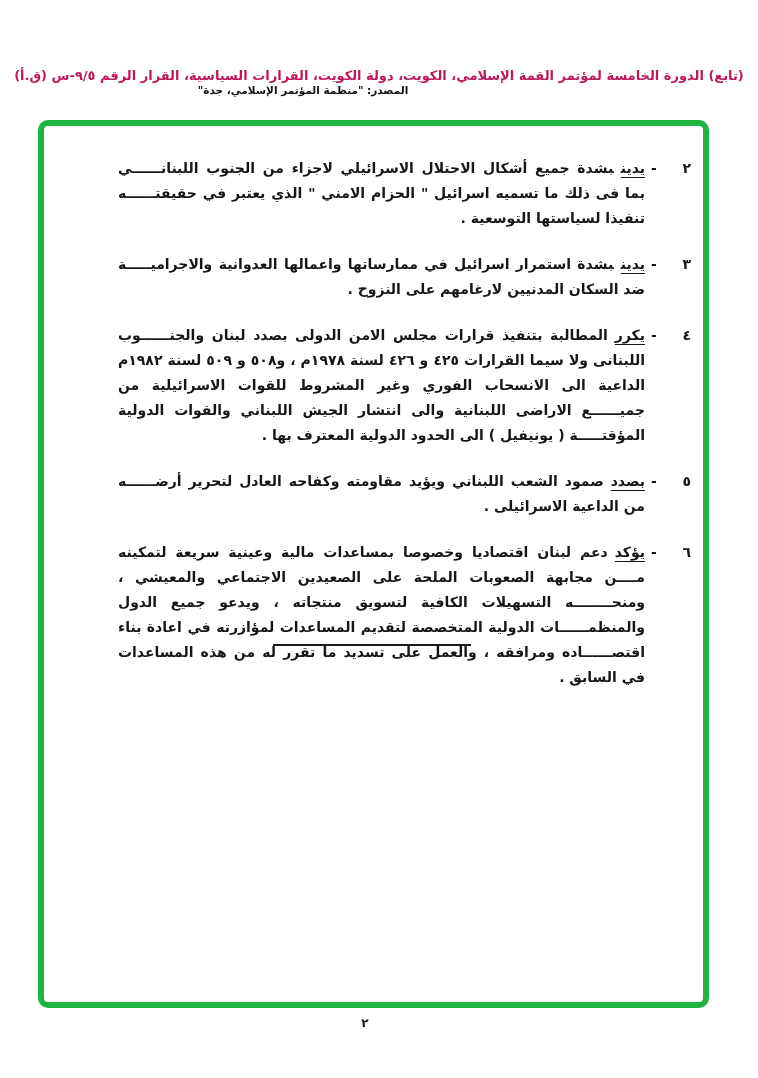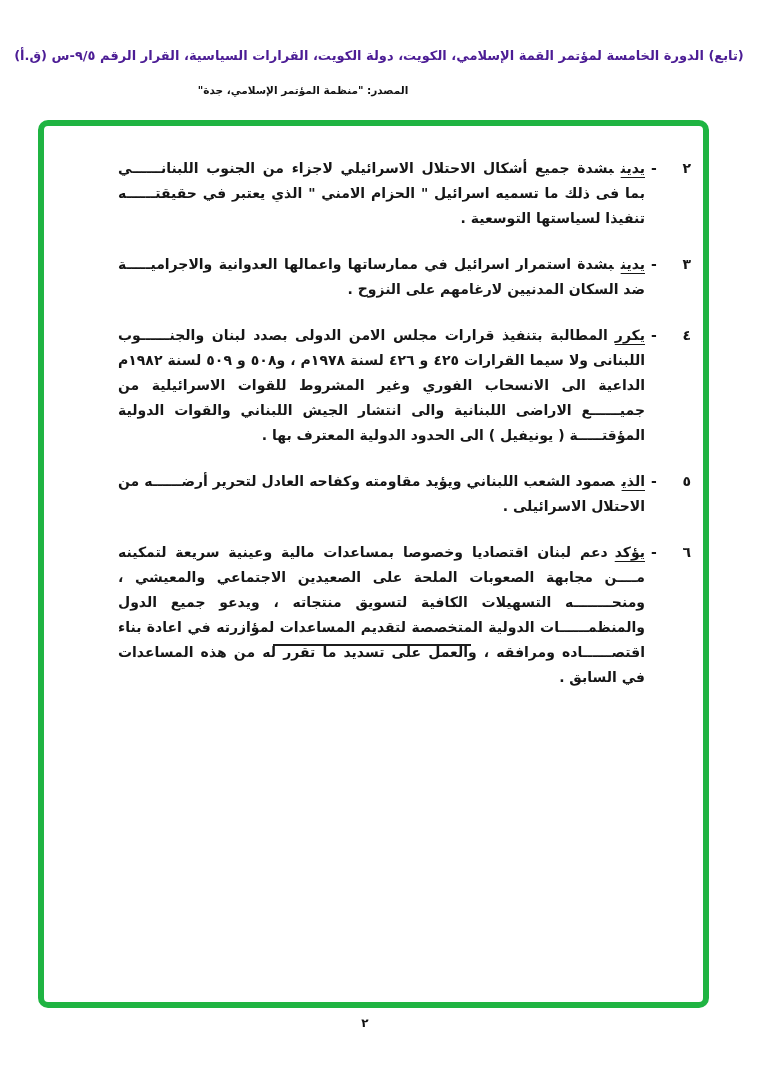--- a/index.html
+++ b/index.html
@@ -11,28 +11,28 @@
     position:relative;
     overflow:hidden;
   }
   .page {
     position:absolute; inset:0;
     background:#ffffff;
   }
   
   .header-title {
     position:absolute;
-    top:48px; left:0; width:758px;
+    top:68px; left:0; width:758px;
     direction:rtl;
     text-align:center;
     white-space:nowrap;
     font-size:13px;
     font-weight:bold;
     letter-spacing:0;
-    color:#4c1d95;
+    color:#be185d;
   }
   .header-source {
     position:absolute;
     top:84px; left:0; width:758px;
     direction:rtl;
     text-align:center;
     transform:translateX(-76px);
     font-size:10.5px;
     font-weight:bold;
     color:#111;
@@ -130,21 +130,21 @@
           <span>-</span>
         </div>
         <div class="para-text"><span class="lead">يكرر</span><span>المطالبة بتنفيذ قرارات مجلس الامن الدولى بصدد لبنان والجنــــــوب اللبنانى ولا سيما القرارات ٤٢٥ و ٤٢٦ لسنة ١٩٧٨م ، و٥٠٨ و ٥٠٩ لسنة ١٩٨٢م الداعية الى الانسحاب الفوري وغير المشروط للقوات الاسرائيلية من جميــــــع الاراضى اللبنانية والى انتشار الجيش اللبناني والقوات الدولية المؤقتـــــة ( يونيفيل ) الى الحدود الدولية المعترف بها .</span></div>
       </div>
 
       <div class="para">
         <div class="num-cell">
           <span>٥</span>
           <span>-</span>
         </div>
-        <div class="para-text"><span class="lead">الذي</span><span>صمود الشعب اللبناني ويؤيد مقاومته وكفاحه العادل لتحرير أرضــــــه من الاحتلال الاسرائيلى .</span></div>
+        <div class="para-text"><span class="lead">بصدد</span><span>صمود الشعب اللبناني ويؤيد مقاومته وكفاحه العادل لتحرير أرضــــــه من الداعية الاسرائيلى .</span></div>
       </div>
 
       <div class="para">
         <div class="num-cell">
           <span>٦</span>
           <span>-</span>
         </div>
         <div class="para-text"><span class="lead">يؤكد</span><span>دعم لبنان اقتصاديا وخصوصا بمساعدات مالية وعينية سريعة لتمكينه مــــن مجابهة الصعوبات الملحة على الصعيدين الاجتماعي والمعيشي ، ومنحــــــــه التسهيلات الكافية لتسويق منتجاته ، ويدعو جميع الدول والمنظمــــــات الدولية المتخصصة لتقديم المساعدات لمؤازرته في اعادة بناء اقتصــــــاده ومرافقه ، والعمل على تسديد ما تقرر له من هذه المساعدات في السابق .</span></div>
       </div>
 

